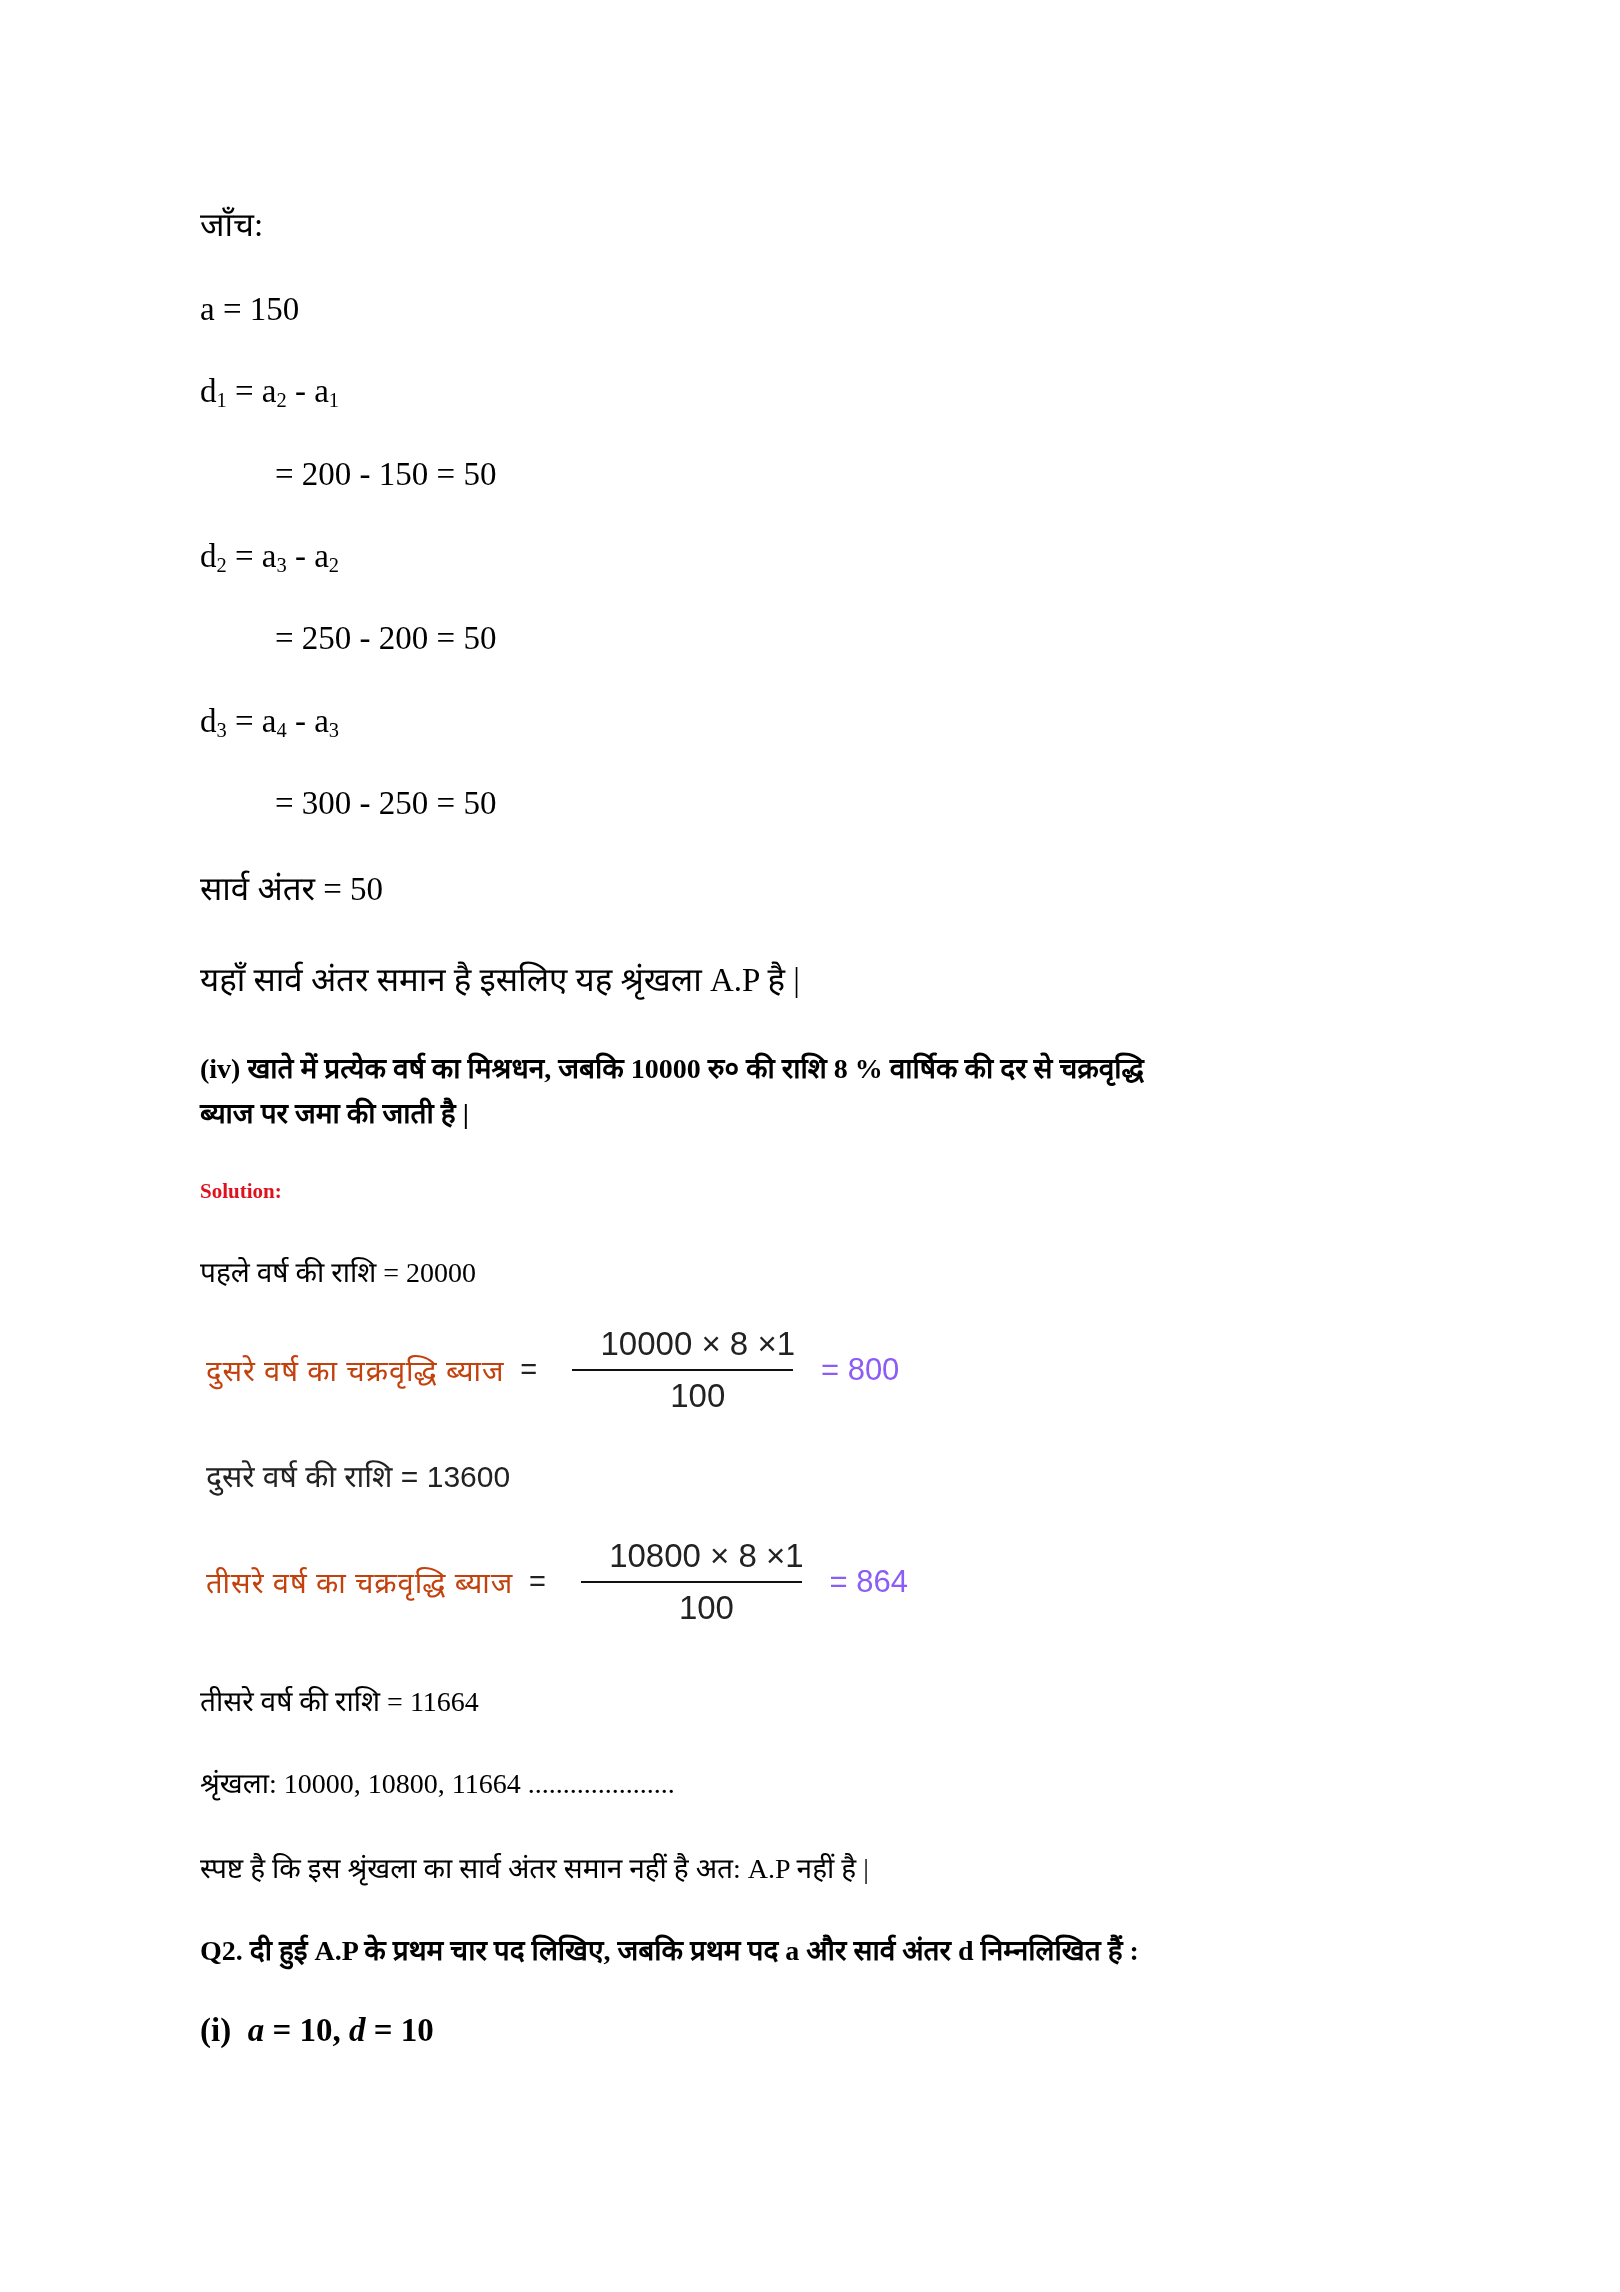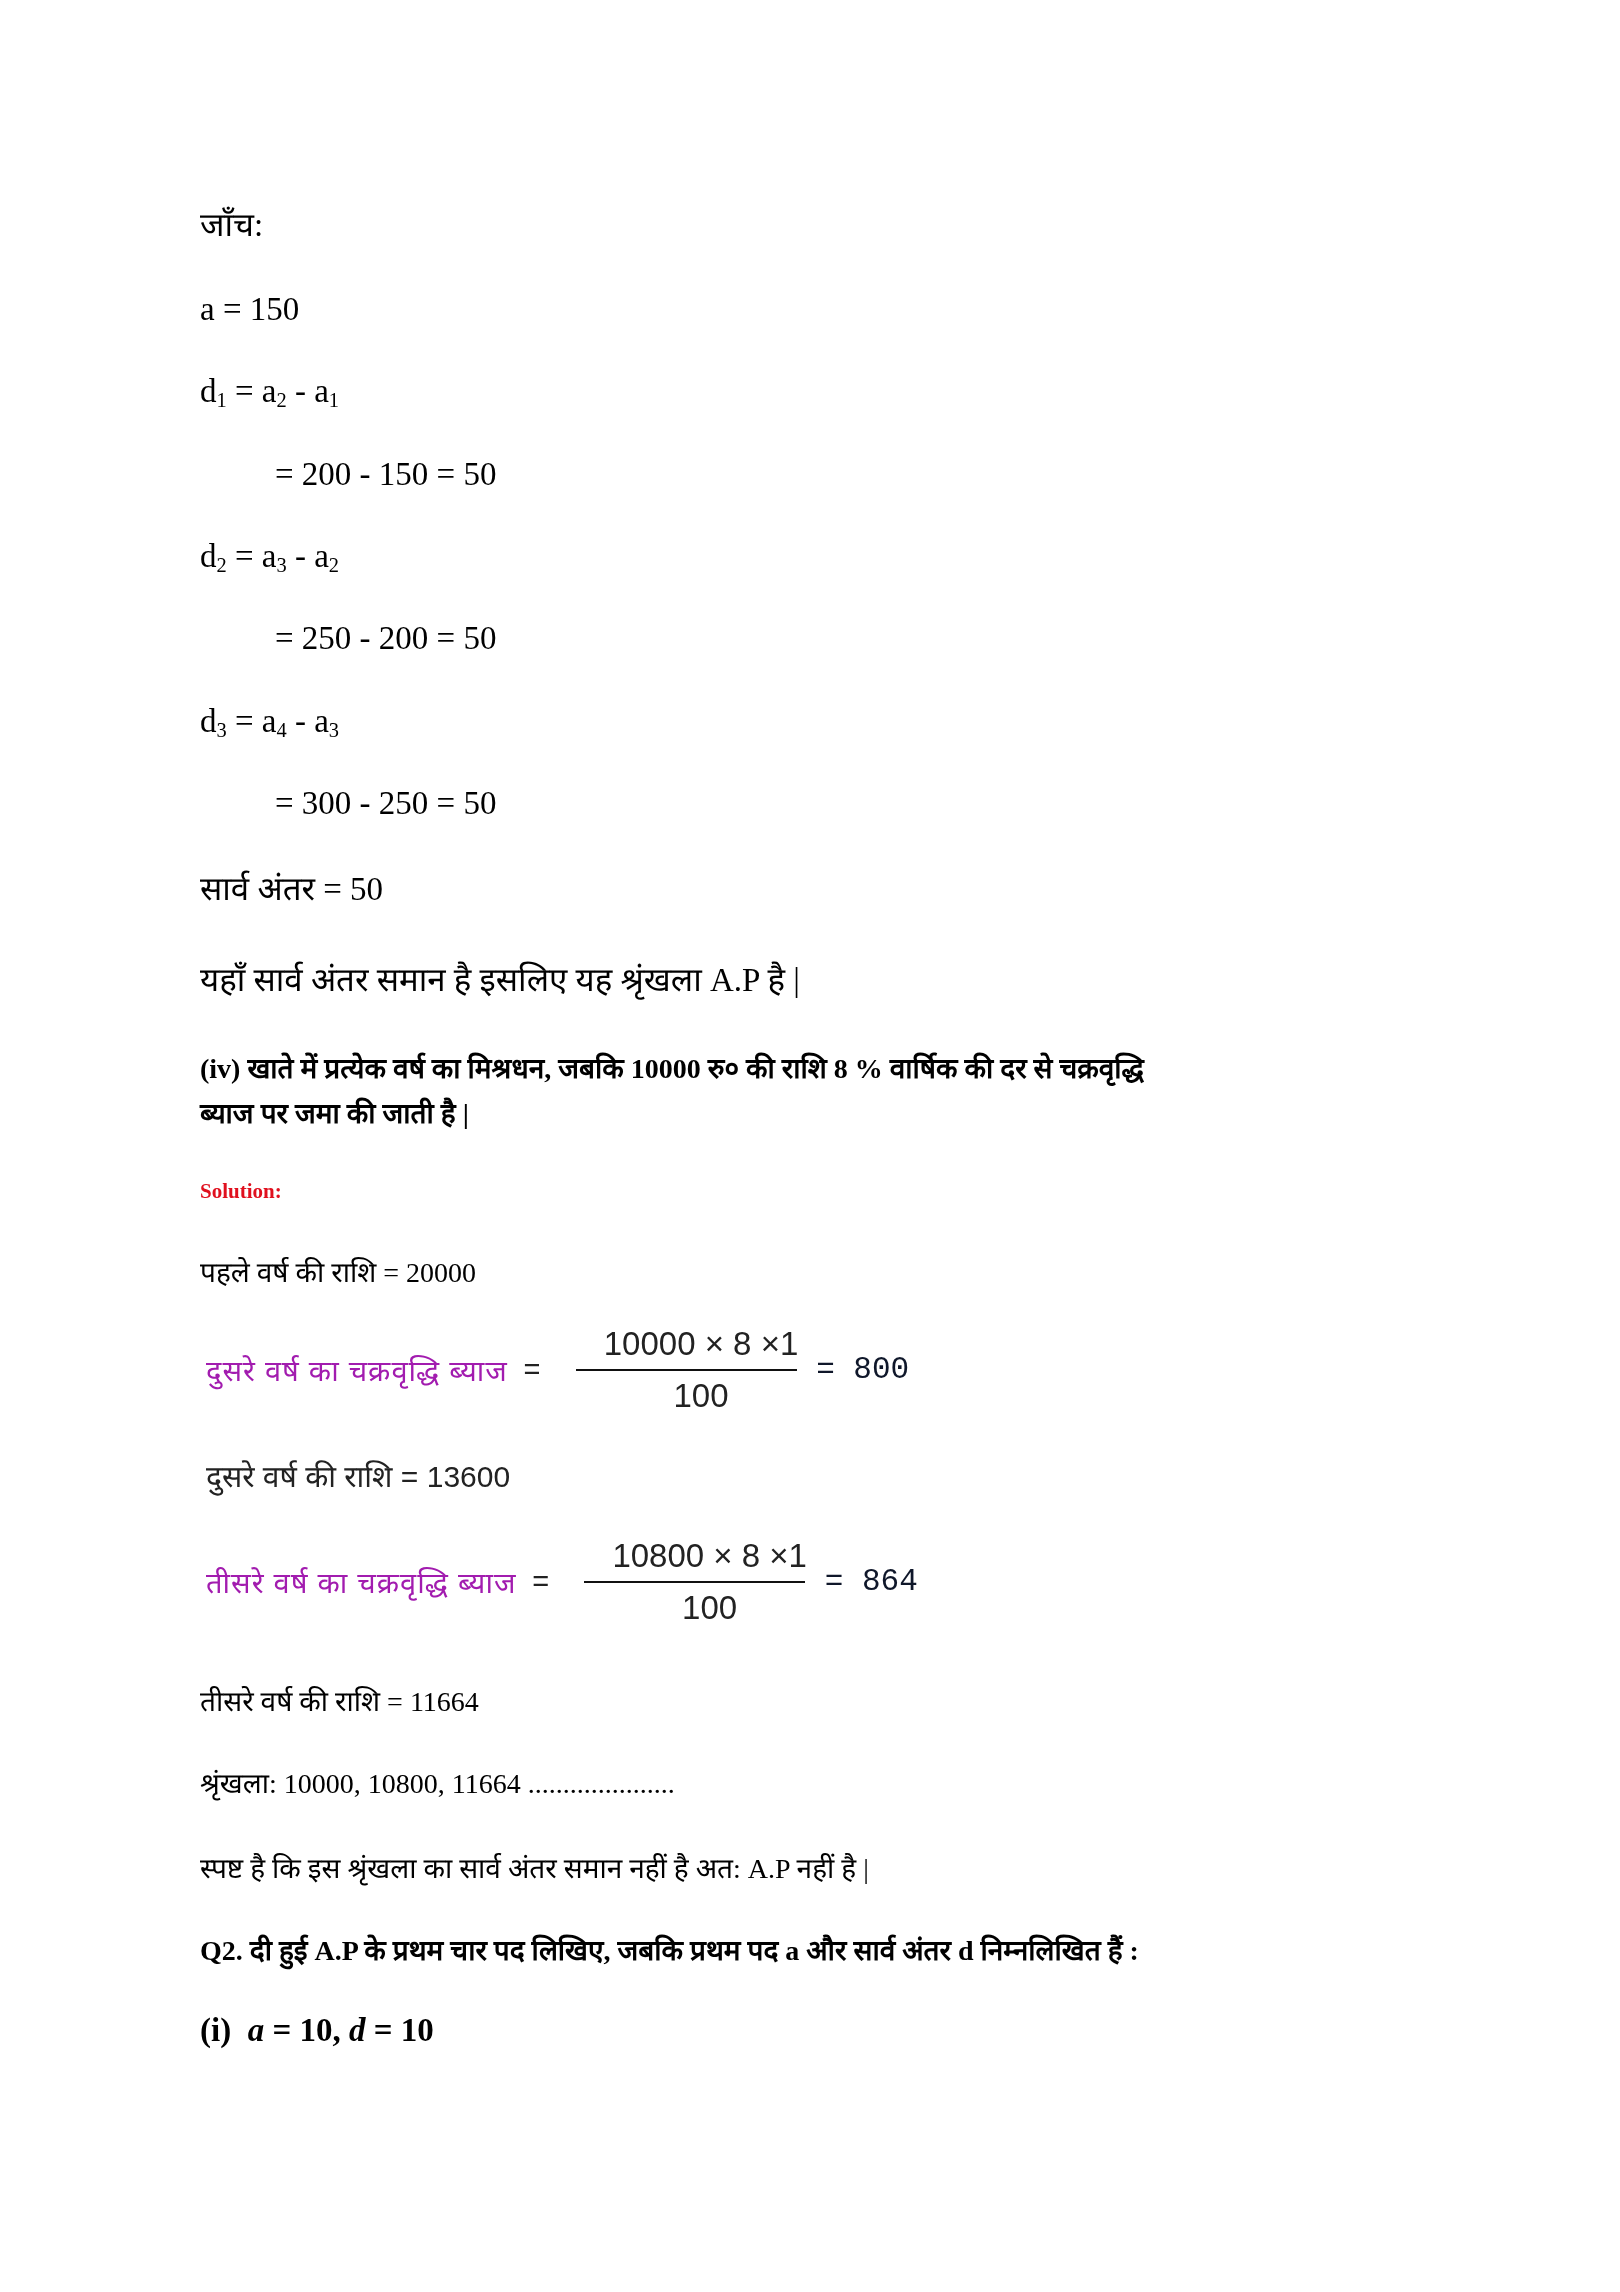--- a/index.html
+++ b/index.html
@@ -5,26 +5,26 @@
   html, body { margin: 0; padding: 0; background: #ffffff; }
   body { width: 1620px; height: 2293px; position: relative; overflow: hidden;
          font-family: "Liberation Serif", "DejaVu Serif", serif; color: #000; }
   .line { position: absolute; left: 200px; font-size: 33px; line-height: 39px; white-space: nowrap; }
   .indent { left: 231px; margin-left: 44px; }
   .bold { font-weight: bold; }
   .red { color: #e0101e; font-weight: bold; font-size: 21px; }
   sub { font-size: 0.62em; vertical-align: -0.25em; }
   .sans { font-family: "Liberation Sans", "DejaVu Sans", sans-serif; font-size: 30px; color: #222; }
   .frac-row { position: absolute; left: 206px; display: flex; align-items: center; white-space: nowrap; }
-  .frac-row .lbl { font-family: Liberation Sans, sans-serif; font-size: 29px; color: #a21caf; letter-spacing: 1px; }
+  .frac-row .lbl { font-family: Liberation Serif, serif; font-size: 29px; color: #c2410c; letter-spacing: 1px; }
   .frac-row .eq { font-family: "Liberation Sans", "DejaVu Sans", sans-serif; font-size: 29px; margin: 0 27.4px 0 15.7px; color: #222; }
   .frac { display: inline-flex; flex-direction: column; align-items: center; }
   .frac .num, .frac .den { font-family: "Liberation Sans", "DejaVu Sans", sans-serif; font-size: 33px; color: #222; padding: 0 5.9px; margin-left: 30px; }
   .frac .bar { width: 221px; height: 2px; background: #111; margin: 5.9px 0; }
-  .frac-row .res { font-family: Liberation Mono, monospace; font-size: 31px; margin-left: 12px; color: #0f172a; }
+  .frac-row .res { font-family: Liberation Sans, sans-serif; font-size: 31px; margin-left: 20px; color: #8b5cf6; }
   .small { font-size: 28px; }
   i.var { font-style: italic; }
 </style>
 </head>
 <body>
 
 <div>
 
   <div class="line" style="top:206px">जाँच:</div>
   <div class="line" style="top:290px">a = 150</div>

